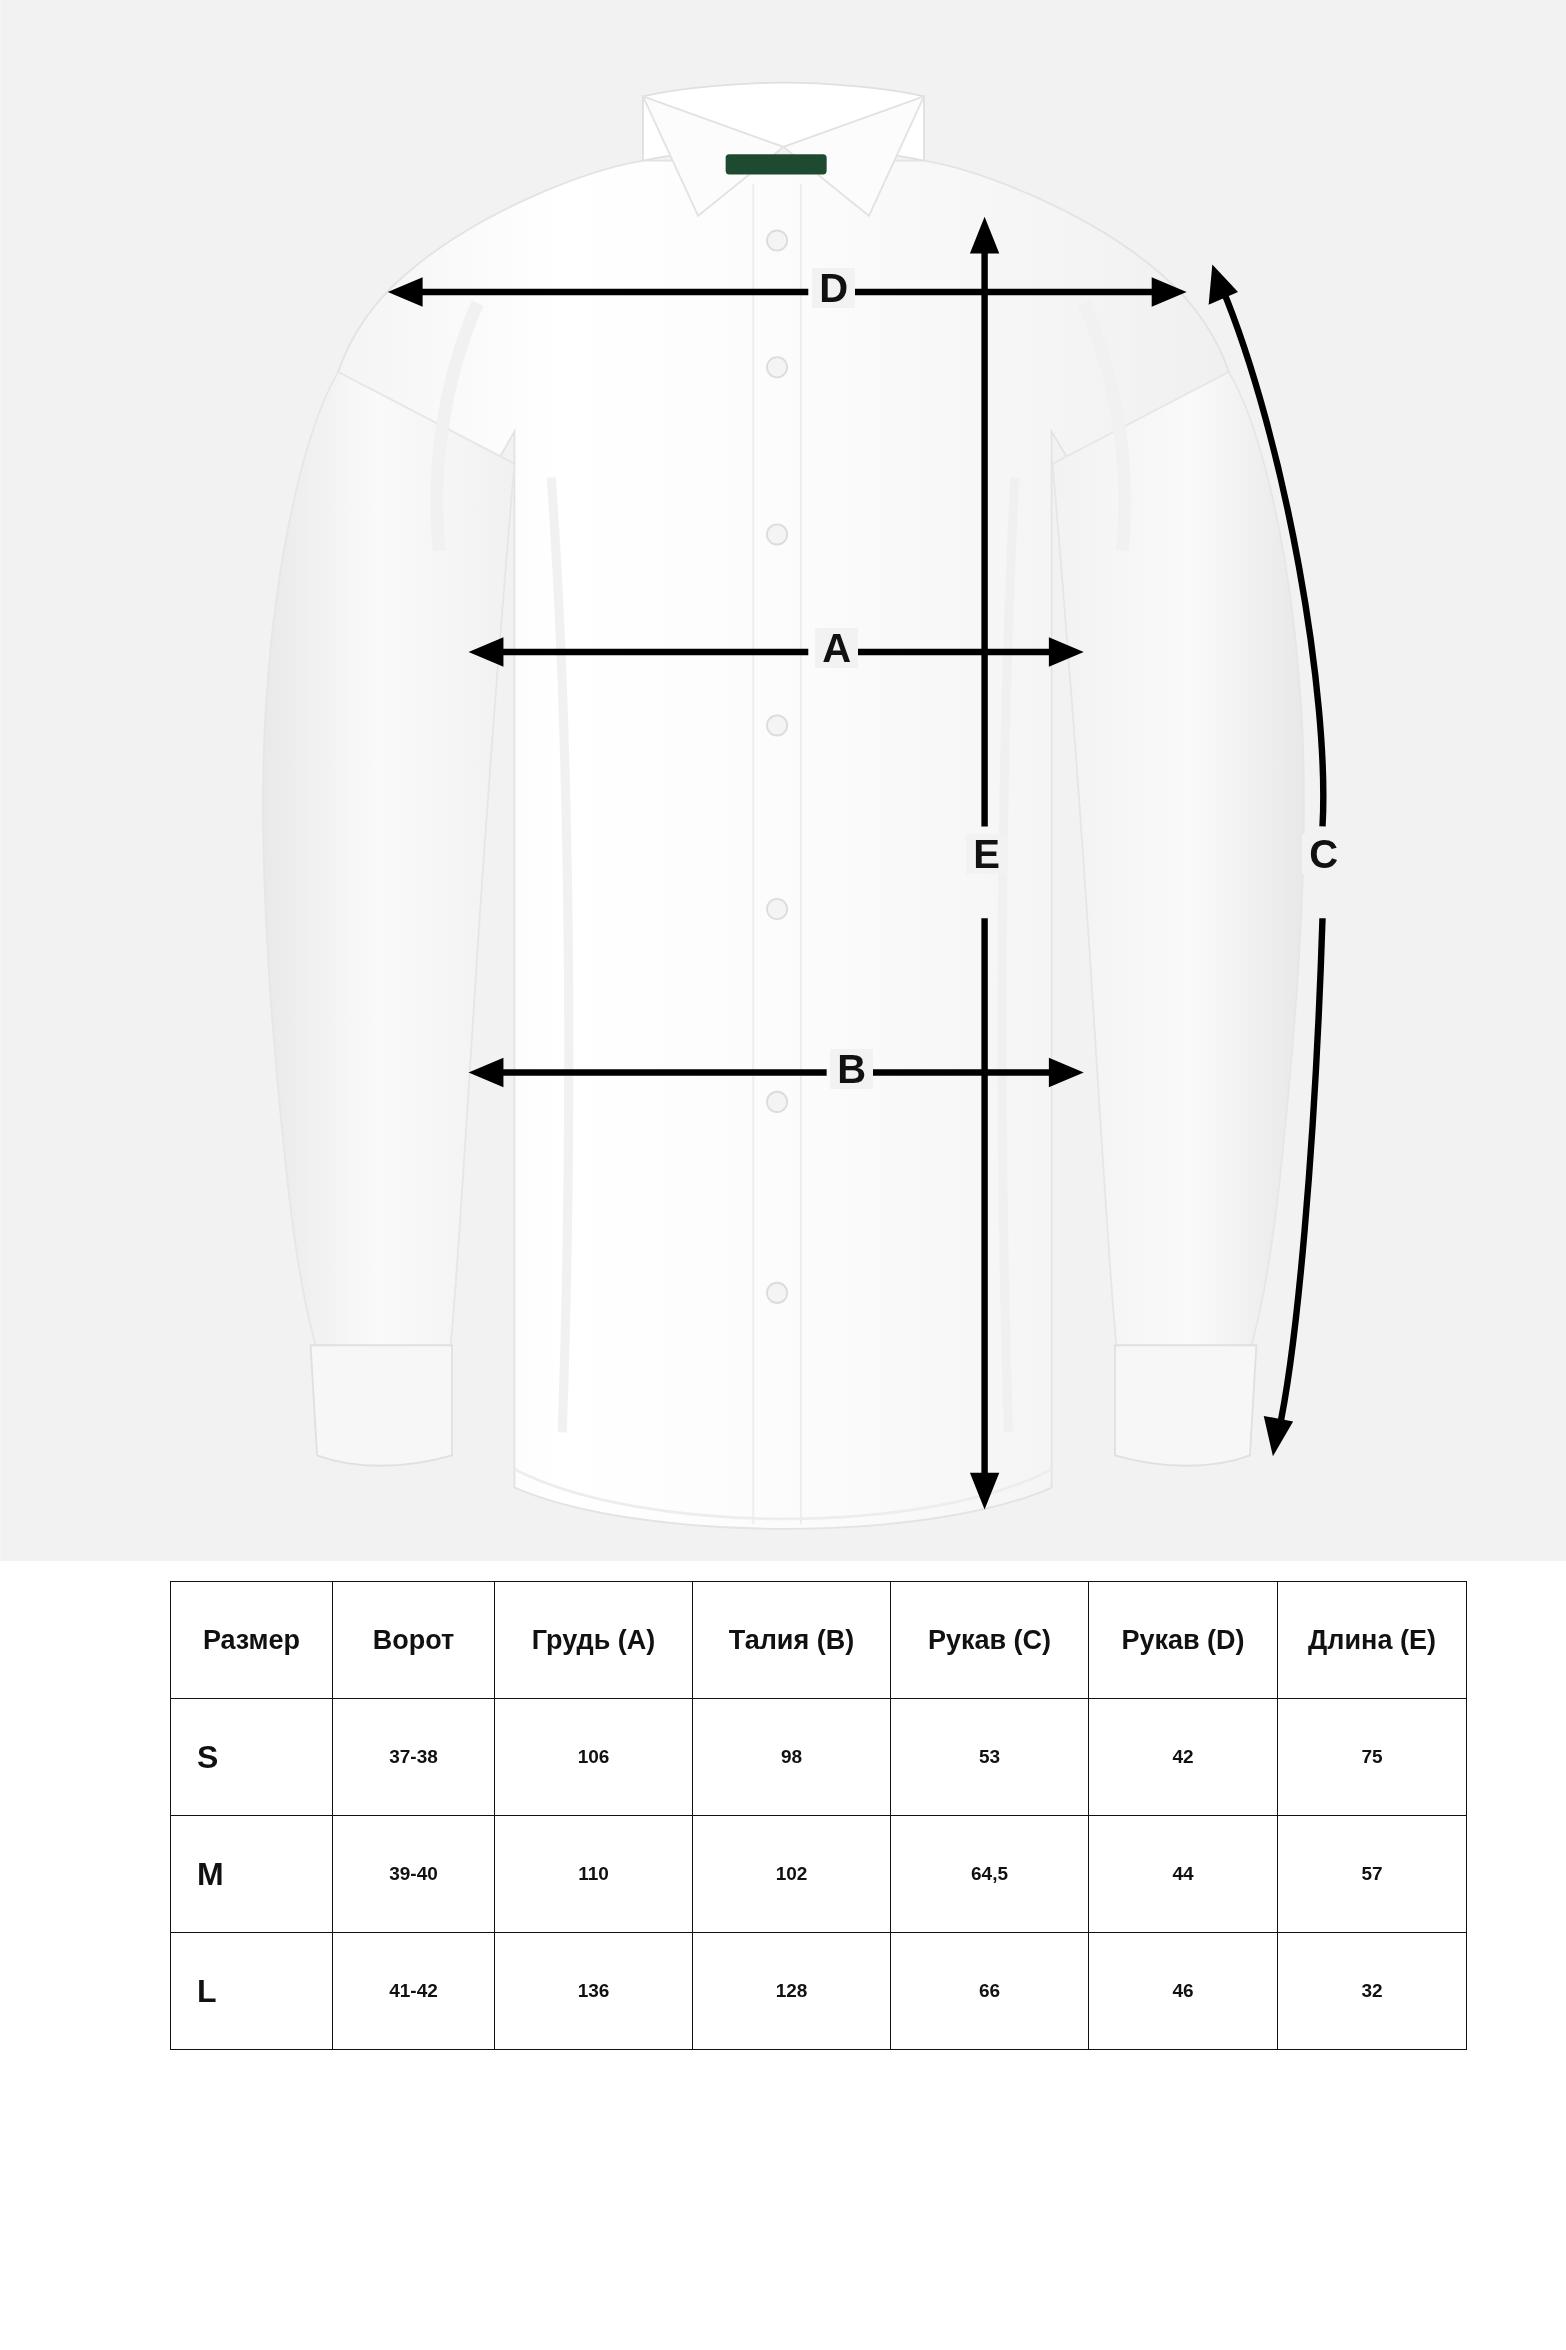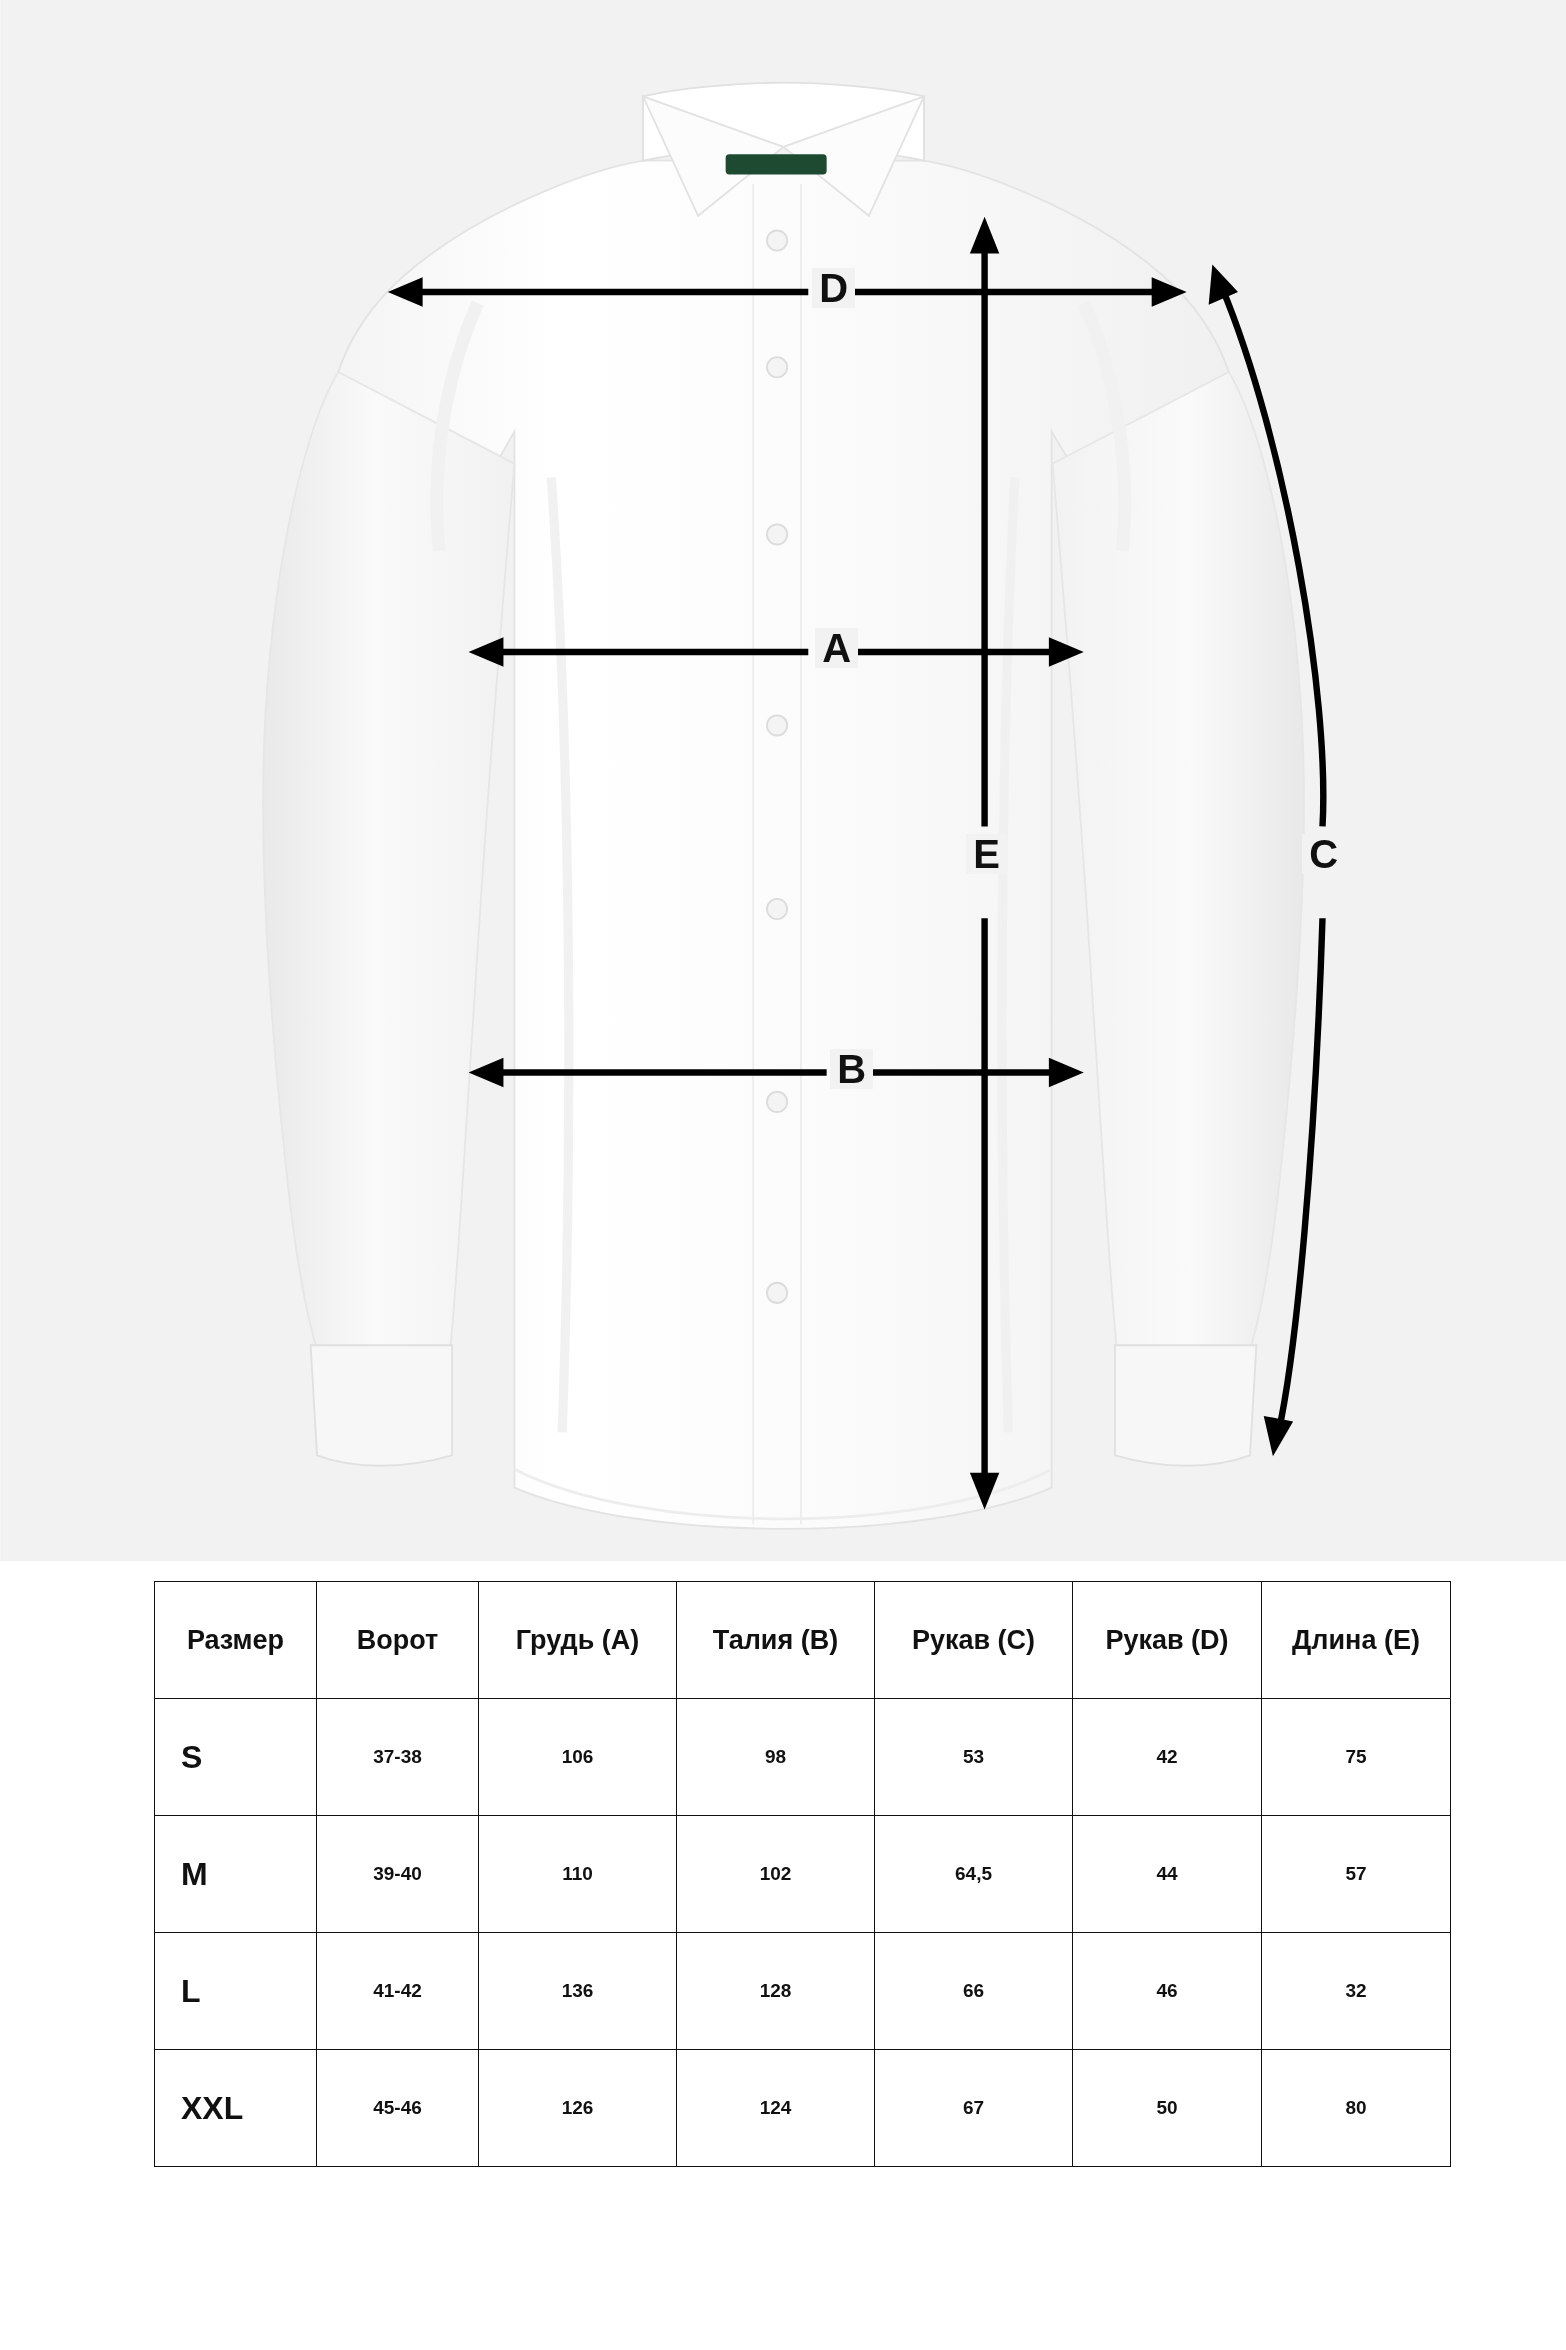--- a/index.html
+++ b/index.html
@@ -39,21 +39,21 @@
     font-size: 40px;
     color: #111111;
     background: #f2f2f2;
     padding: 0 7.3px;
     line-height: 1;
   }
 
   
   #size-table-wrap {
     position: absolute;
-    left: 154px;
+    left: 170px;
     top: 1581px;
     width: 1258px;
   }
   table.size-table {
     border-collapse: collapse;
     width: 1258px;
     table-layout: fixed;
   }
   table.size-table th,
   table.size-table td {
@@ -262,25 +262,16 @@
       </tr>
       <tr>
         <td class="size-cell">L</td>
         <td>41-42</td>
         <td>136</td>
         <td>128</td>
         <td>66</td>
         <td>46</td>
         <td>32</td>
       </tr>
-      <tr>
-        <td class="size-cell">XXL</td>
-        <td>45-46</td>
-        <td>126</td>
-        <td>124</td>
-        <td>67</td>
-        <td>50</td>
-        <td>80</td>
-      </tr>
     </tbody>
   </table>
 </div>
 
 
 </body></html>

